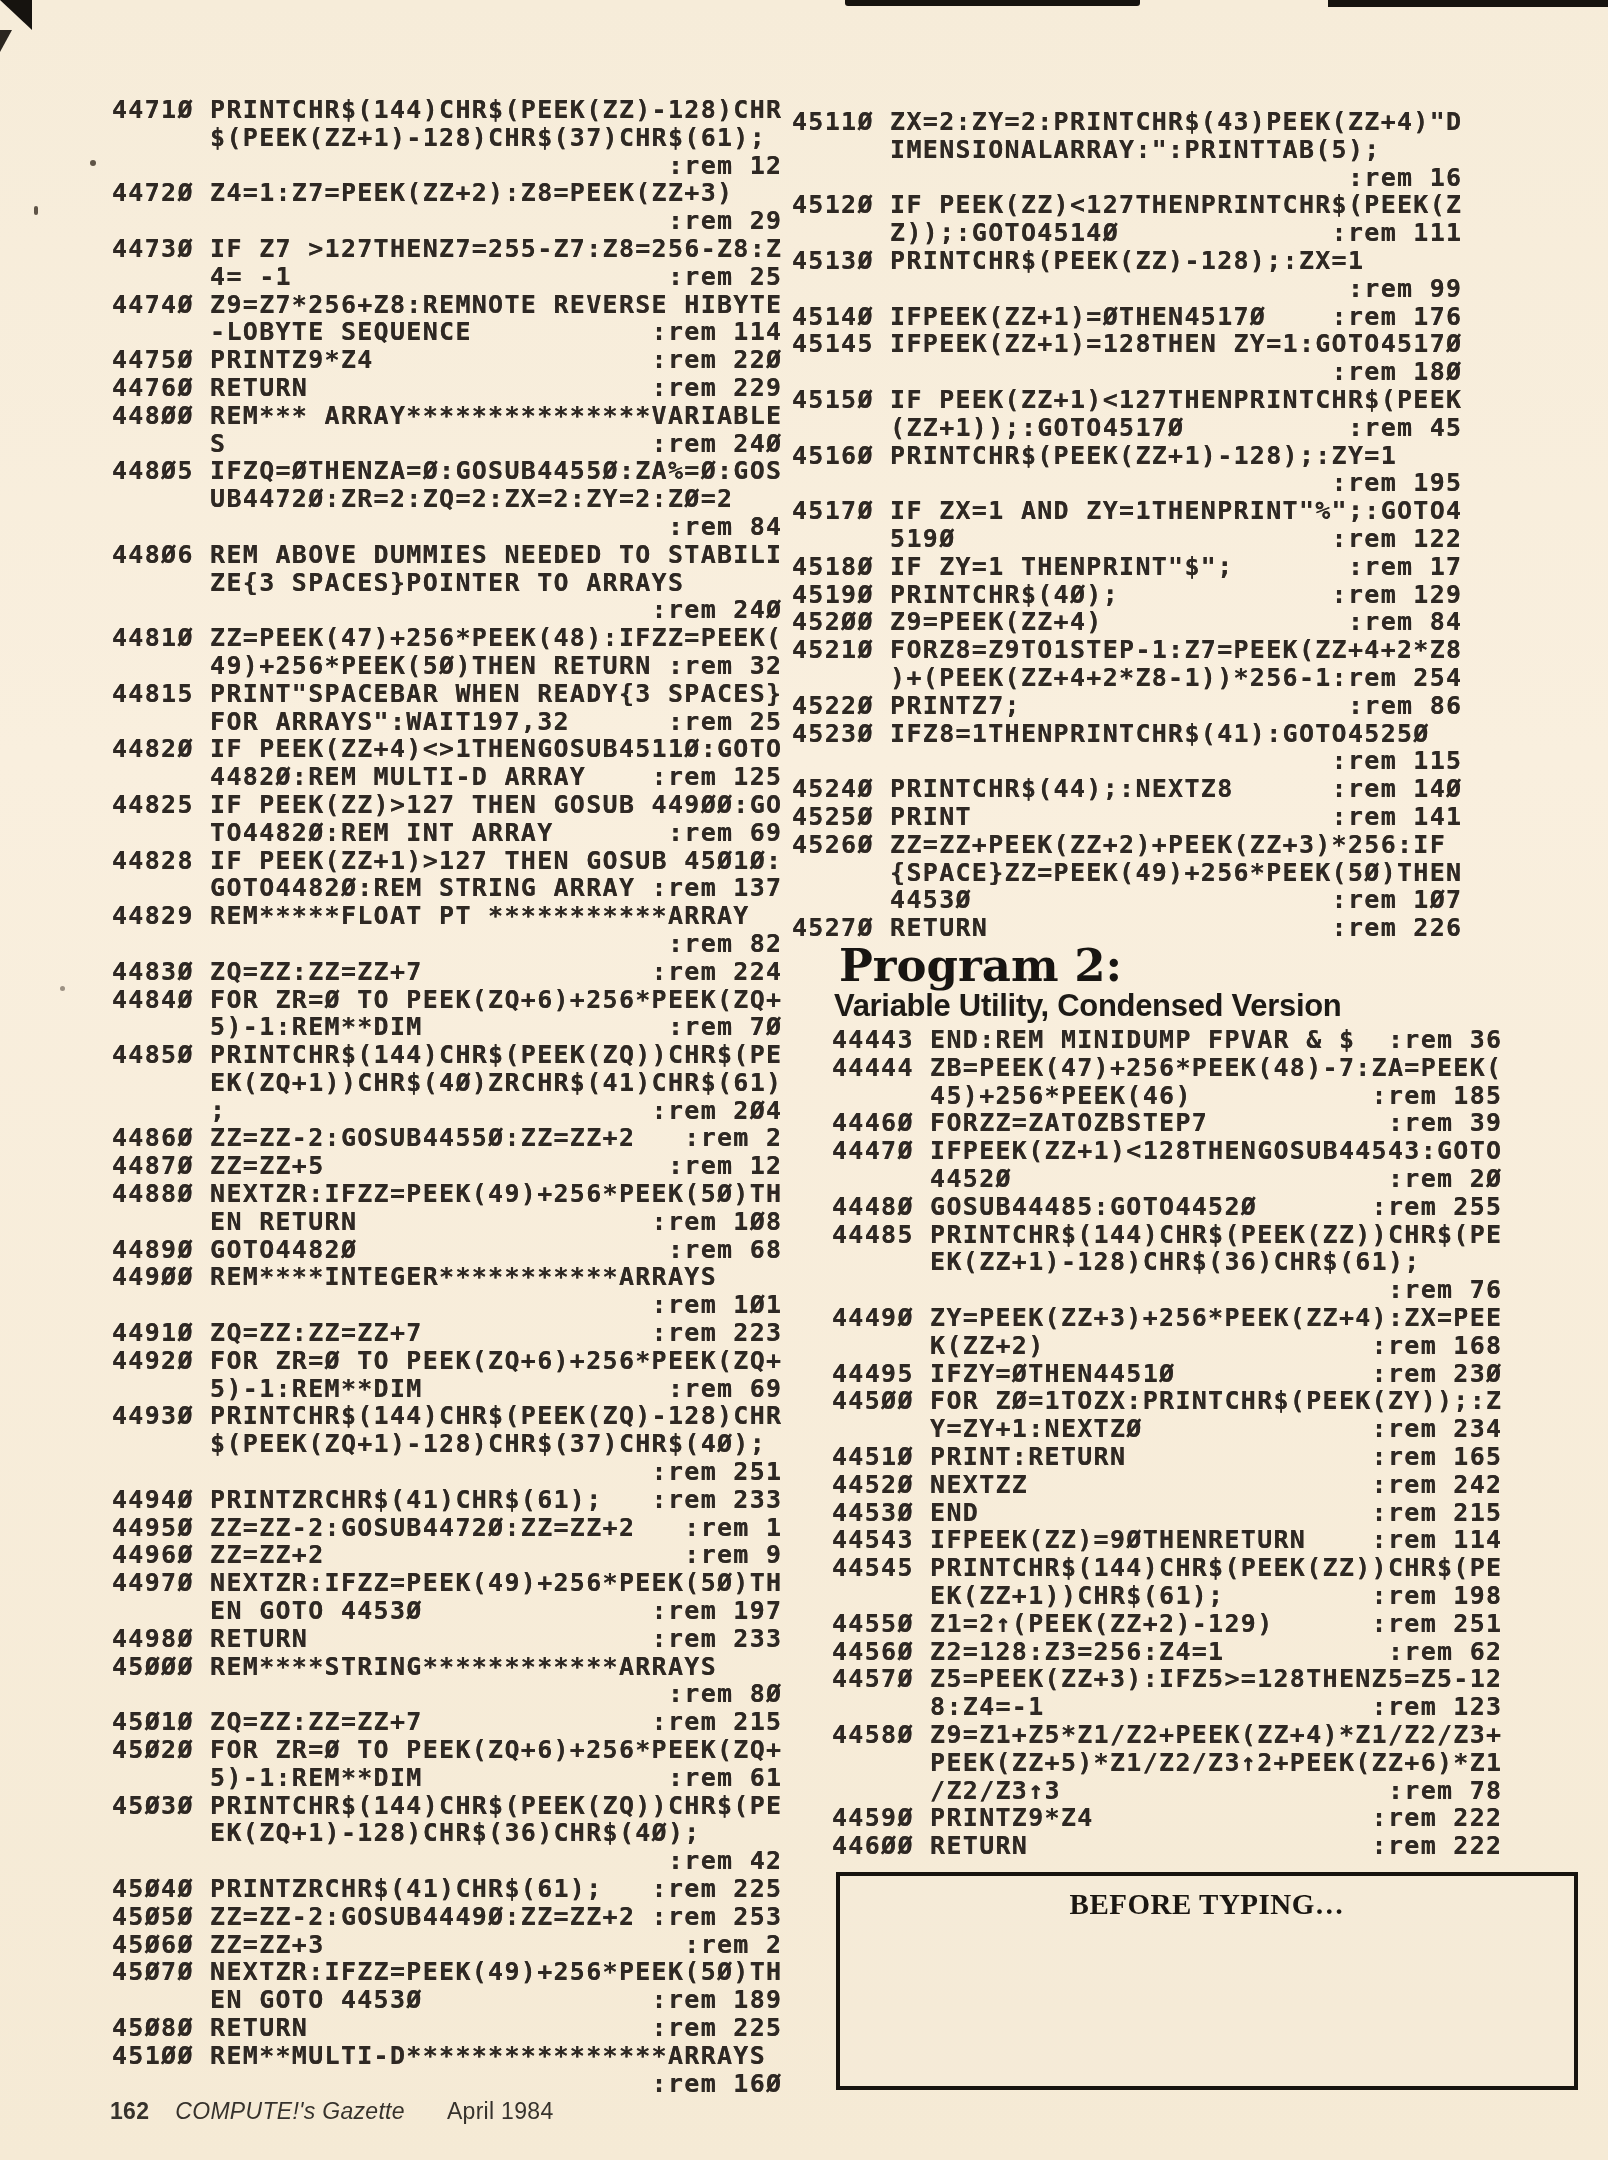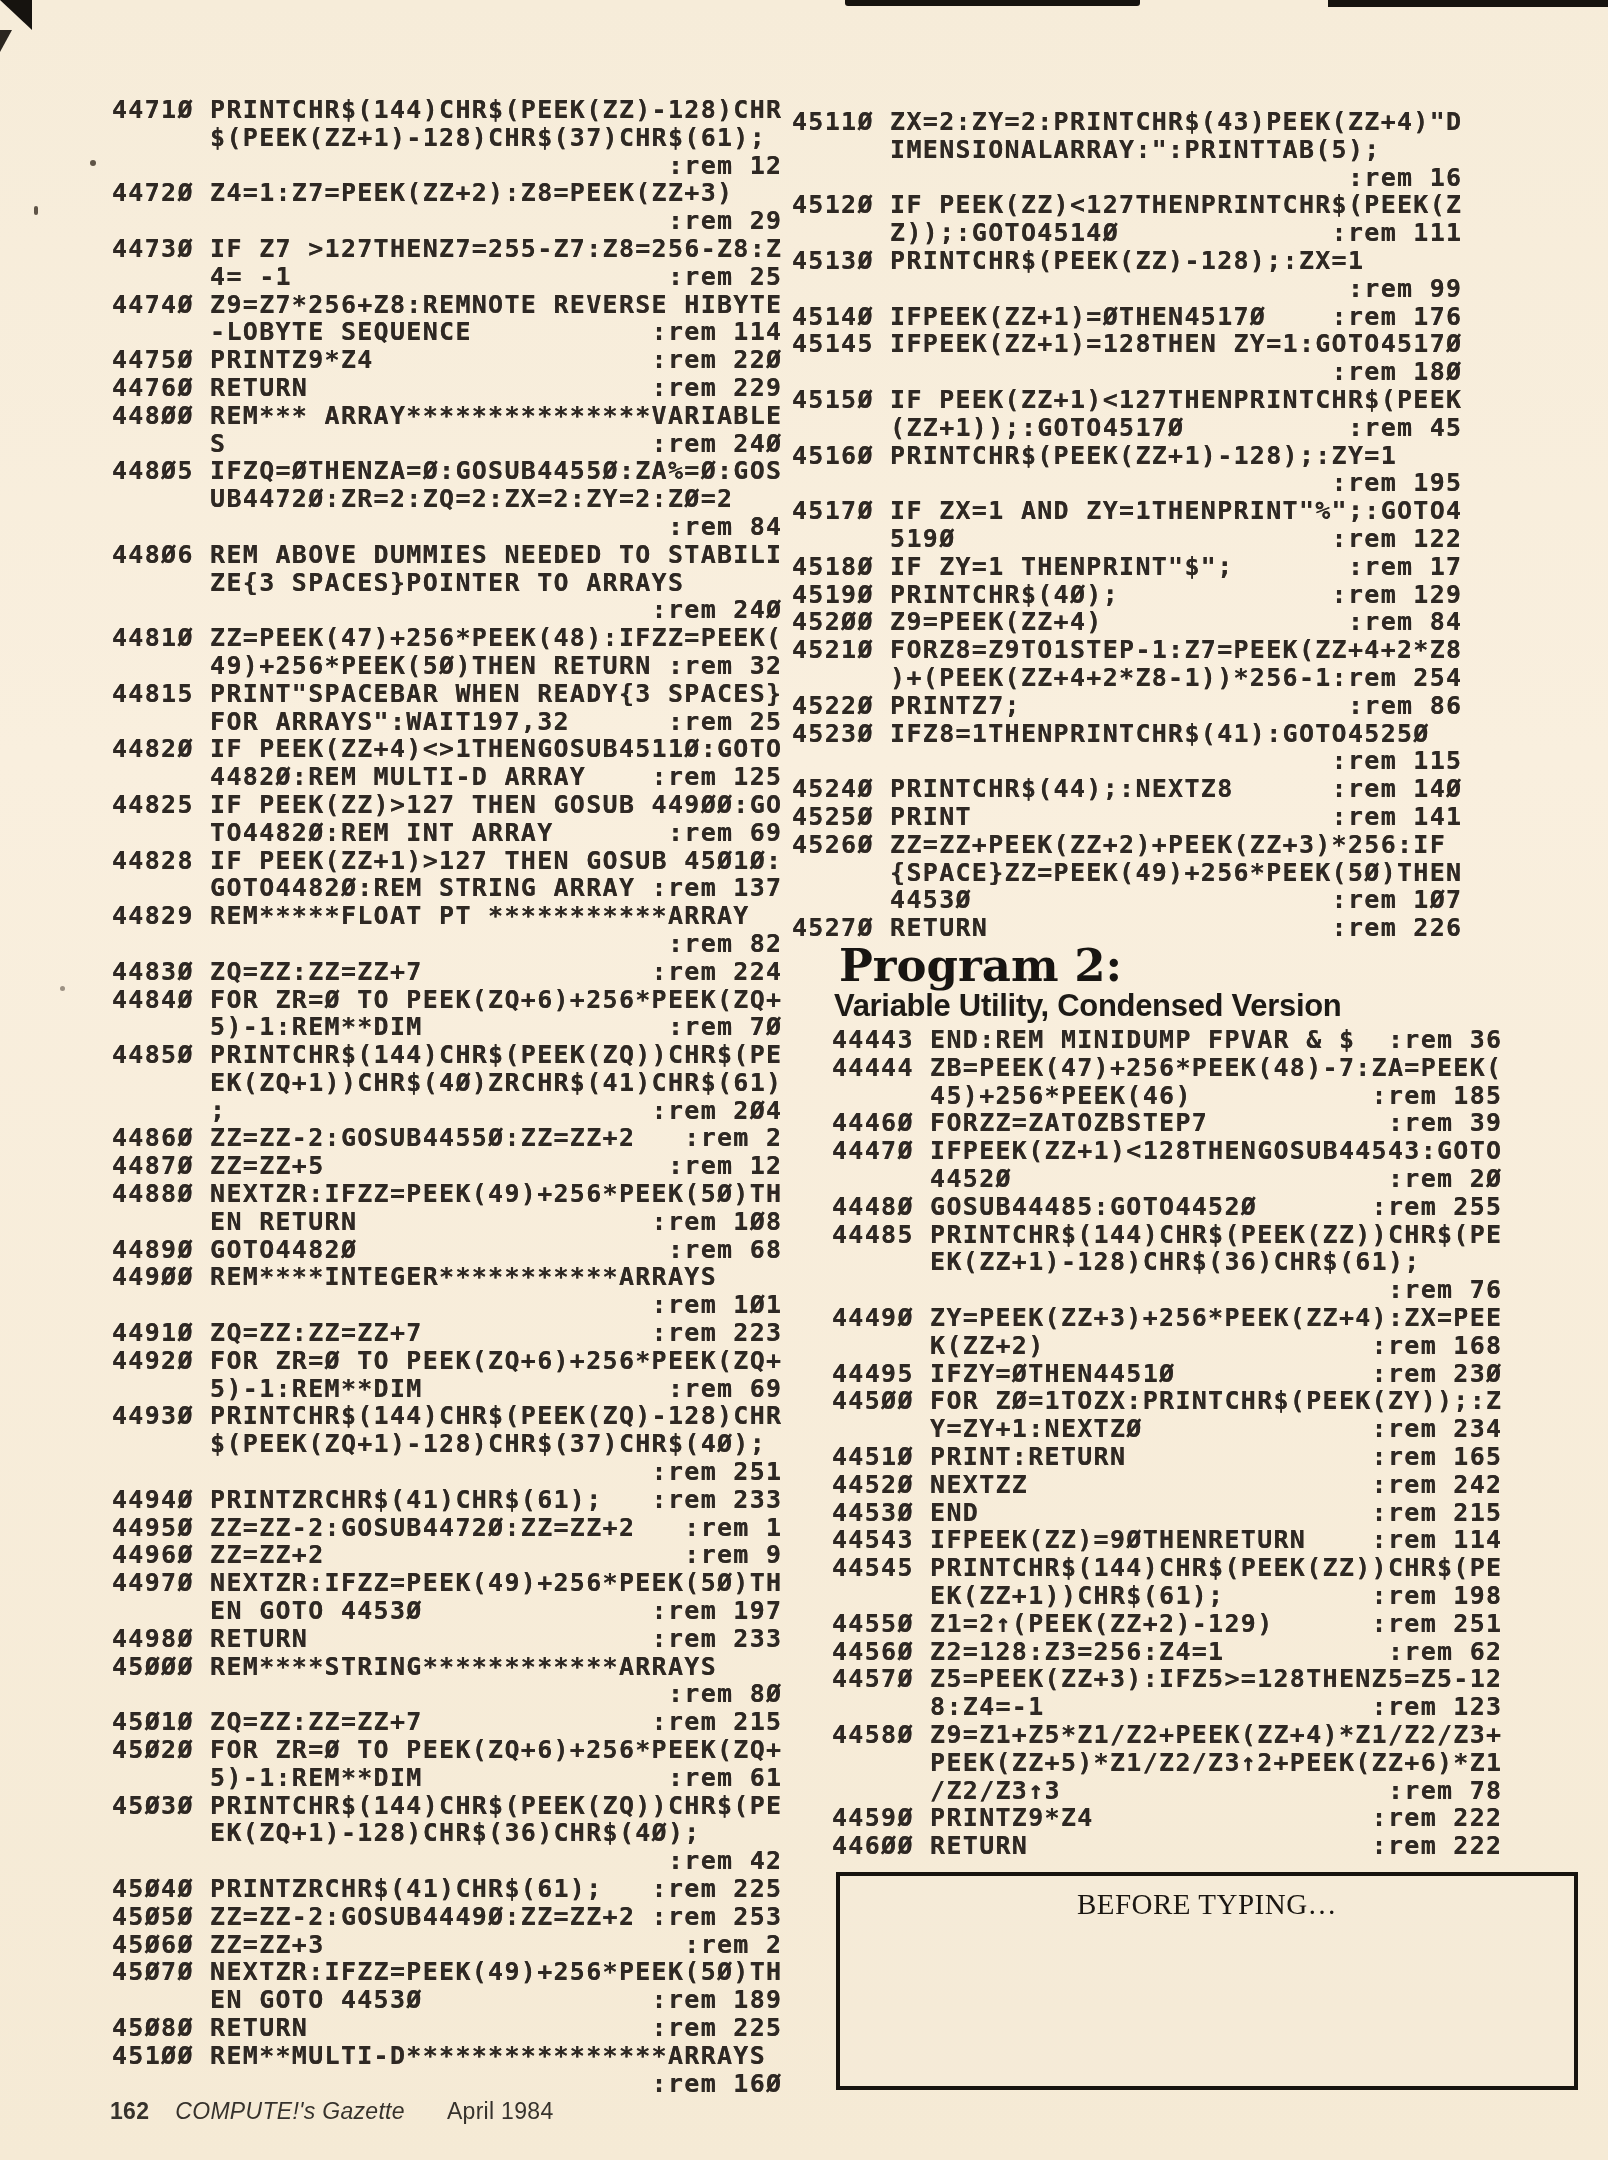--- a/index.html
+++ b/index.html
@@ -41,21 +41,21 @@
     position:absolute;left:836px;top:1872px;
     width:742px;height:218px;
     border:4px solid #17140f;
     box-sizing:border-box;
     background:rgba(246,236,218,.4);
   }
   #before-typing-title{
     margin:12px 0 4px 0;
     text-align:center;
     font-family:"Liberation Serif",serif;
-    font-size:29px;font-weight:normal;color:#1b1712;
+    font-size:29px;font-weight:bold;color:#1b1712;
     letter-spacing:.5px;
   }
   #before-typing-body{
     margin:2px 20px 0 22px;
     font-family:"Liberation Serif",serif;
     font-size:26px;font-weight:bold;color:#221d17;
     line-height:28.5px;
     white-space:pre-line;
   }
   #footer{

